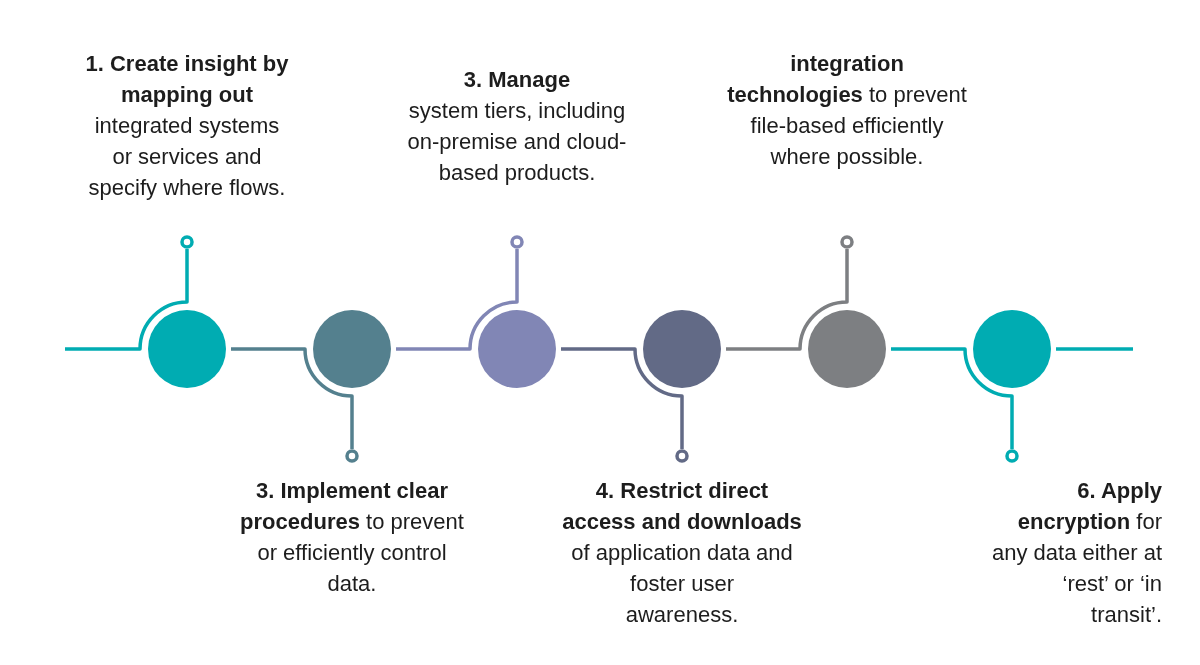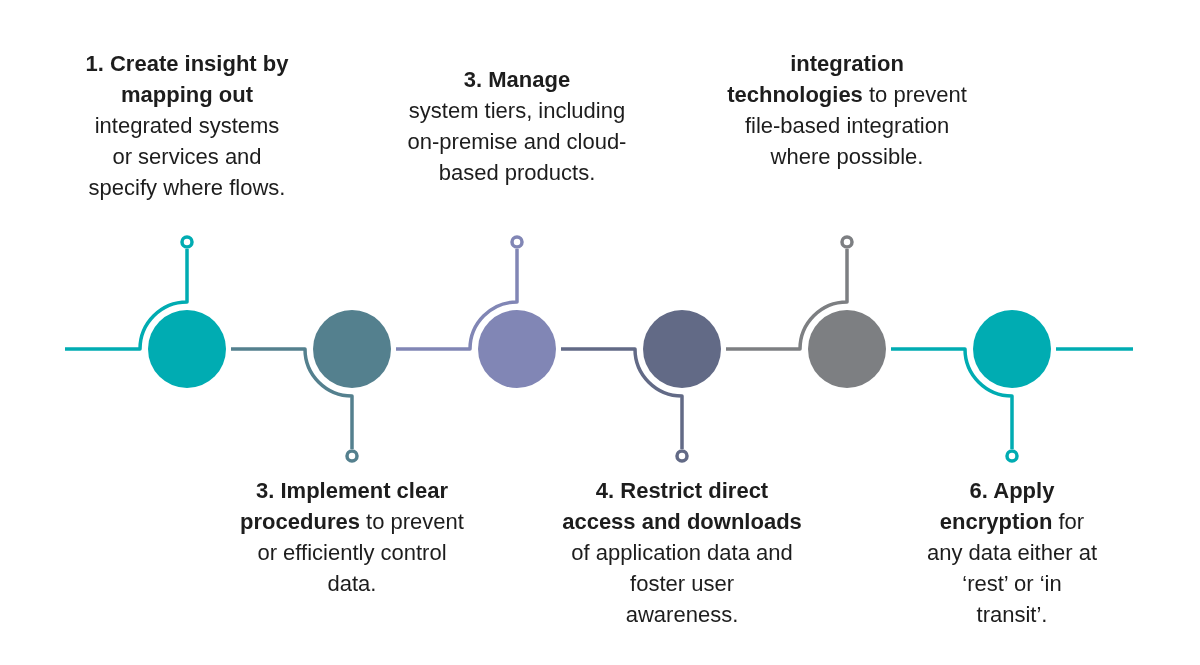--- a/index.html
+++ b/index.html
@@ -95,24 +95,24 @@
       <div class="step-text" style="width: 300px; left: 532px; top: 475px;">
         <div class="line"><span class="seg-bold">4. Restrict direct</span></div>
         <div class="line"><span class="seg-bold">access and downloads</span></div>
         <div class="line"><span class="seg-reg">of application data and</span></div>
         <div class="line"><span class="seg-reg">foster user</span></div>
         <div class="line"><span class="seg-reg">awareness.</span></div>
       </div>
       <div class="step-text" style="width: 300px; left: 697px; top: 48px;">
         <div class="line"><span class="seg-bold">integration</span></div>
         <div class="line"><span class="seg-bold">technologies</span><span class="seg-reg"> to prevent</span></div>
-        <div class="line"><span class="seg-reg">file-based integration</span></div>
+        <div class="line"><span class="seg-reg">file-based efficiently</span></div>
         <div class="line"><span class="seg-reg">where possible.</span></div>
       </div>
-      <div class="step-text" style="width: 300px; left: 862px; top: 475px;">
+      <div class="step-text" style="width: 300px; left: 862px; top: 475px; text-align: right;">
         <div class="line"><span class="seg-bold">6. Apply</span></div>
         <div class="line"><span class="seg-bold">encryption</span><span class="seg-reg"> for</span></div>
         <div class="line"><span class="seg-reg">any data either at</span></div>
         <div class="line"><span class="seg-reg">‘rest’ or ‘in</span></div>
         <div class="line"><span class="seg-reg">transit’.</span></div>
       </div>
     </div>
 </div>
 
 </body></html>

